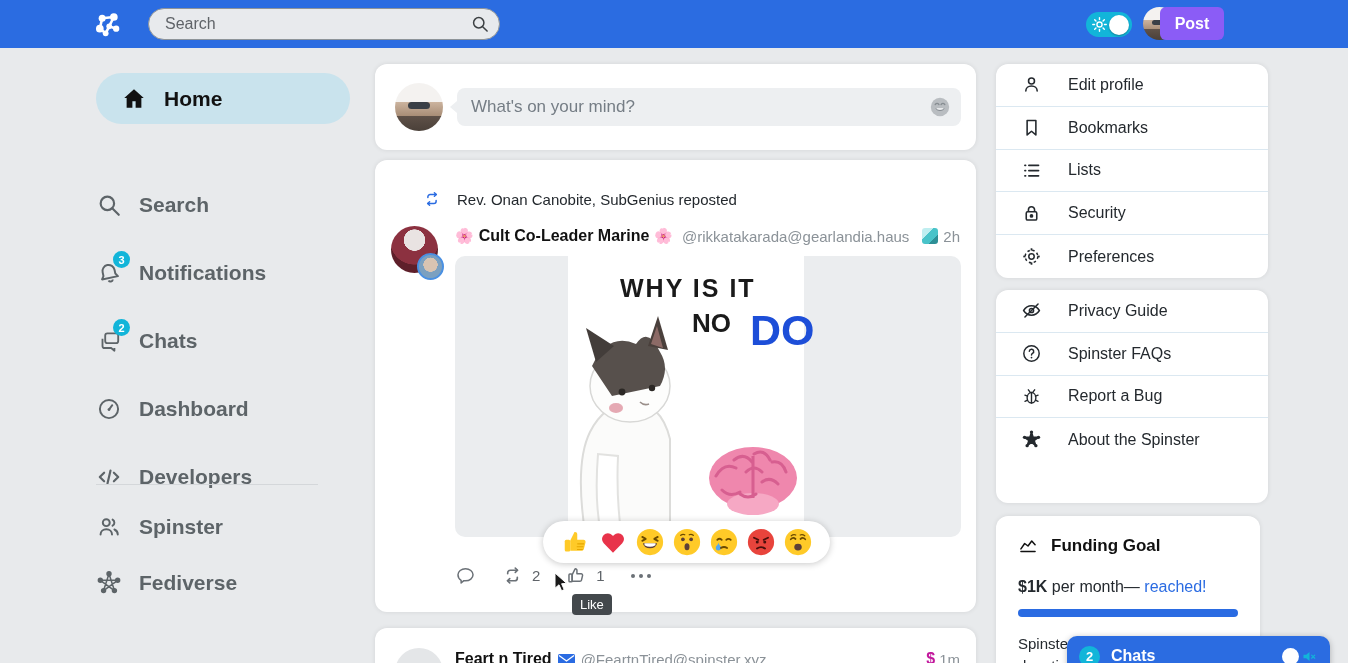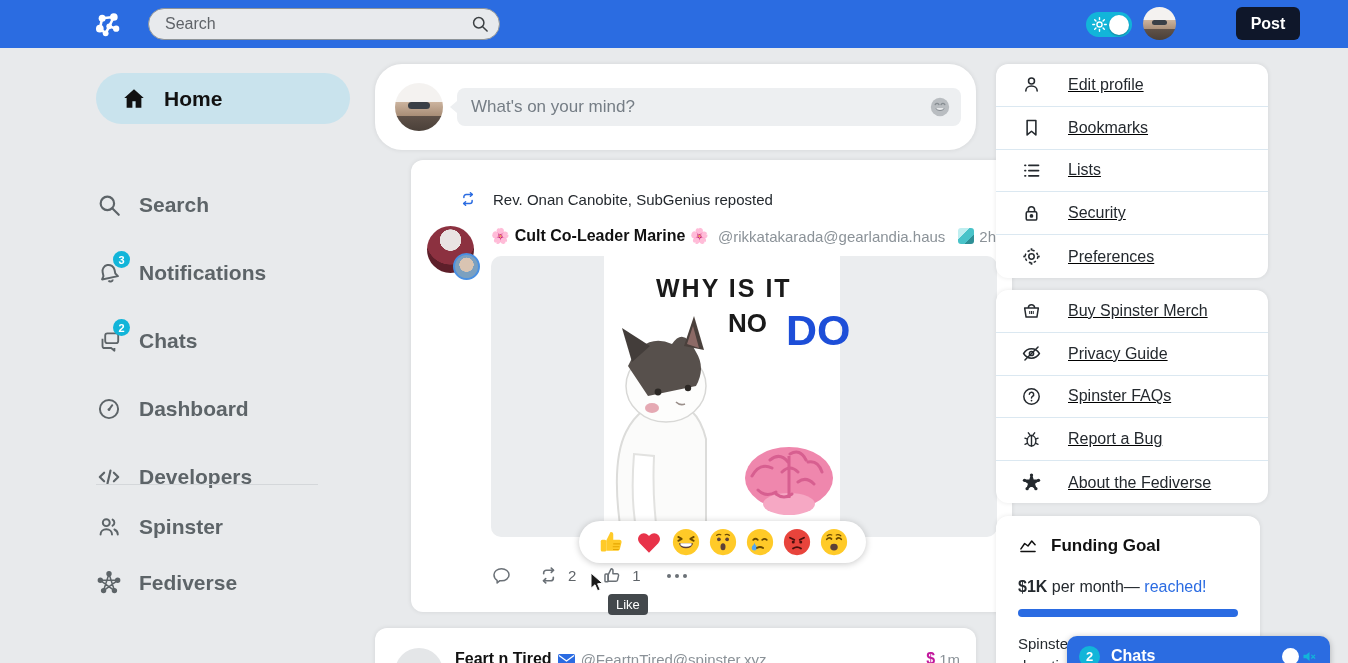--- a/index.html
+++ b/index.html
@@ -11,46 +11,46 @@
   .logo { position:absolute; left:94px; top:10px; width:28px; height:28px; }
   .searchwrap { position:absolute; left:148px; top:8px; width:352px; height:32px; }
   .searchwrap input { width:100%; height:100%; border-radius:18px; border:1px solid #8e9499; background:#e8eaed; padding:0 38px 0 16px; font-size:16px; color:#202124; font-family:"Liberation Sans",sans-serif; outline:none; }
   .searchwrap input::placeholder { color:#5f6368; }
   .search-mag { position:absolute; right:10px; top:6px; width:20px; height:20px; color:#3c4043; }
   .theme-toggle { position:absolute; left:1086px; top:12px; width:46px; height:25px; border-radius:13px; background:#12b5d9; display:flex; align-items:center; padding:0 3px; justify-content:space-between; cursor:pointer; }
   .theme-toggle .sun { width:17px; height:17px; margin-left:2px; }
   .theme-toggle .knob { width:20px; height:20px; border-radius:50%; background:#fff; box-shadow:0 1px 2px rgba(0,0,0,.3); }
   .avatar-top { position:absolute; left:1143px; top:7px; width:33px; height:33px; border-radius:50%; background:linear-gradient(180deg,#f4f2f0 0%,#f4f2f0 40%,#cbb39e 40%,#a98e77 68%,#5f5148 68%,#4a4039 100%); overflow:hidden; }
   .avatar-top::after { content:""; position:absolute; left:9px; top:13px; width:15px; height:5px; border-radius:3px; background:#3a3f46; }
-  .post-btn { position:absolute; left:1236px; top:7px; width:64px; height:33px; border:none; border-radius:6px; background:#0f172a; color:#fff; font-weight:bold; font-size:16px; font-family:"Liberation Sans",sans-serif; cursor:pointer; }
+  .post-btn { position:absolute; left:1160px; top:7px; width:64px; height:33px; border:none; border-radius:6px; background:#8b5cf6; color:#fff; font-weight:bold; font-size:16px; font-family:"Liberation Sans",sans-serif; cursor:pointer; }
 
   
   .leftnav { position:absolute; left:96px; top:48px; width:254px; height:615px; }
   .side-item { position:absolute; left:0; display:flex; align-items:center; gap:17px; color:#5d6468; cursor:pointer; height:30px; }
   .side-item .sicon { position:relative; width:26px; height:26px; flex:0 0 26px; }
   .side-item .slabel { font-size:21px; font-weight:bold; white-space:nowrap; }
   .side-item.active-pill { left:0; top:25px; width:254px; height:51px; background:#c9e3ed; border-radius:26px; padding-left:25px; color:#111; }
   .nav-badge { position:absolute; top:-9px; right:-8px; min-width:17px; height:17px; border-radius:9px; background:#12b5d9; color:#fff; font-size:11px; font-weight:bold; display:flex; align-items:center; justify-content:center; padding:0 3px; }
   .side-divider { position:absolute; left:0; top:436px; width:222px; height:1px; background:#d4d7da; }
 
   
   .card { position:absolute; background:#fff; border-radius:12px; box-shadow:0 0 5px rgba(0,0,0,.09); }
 
   
-  .composer { left:375px; top:64px; width:601px; height:86px;border-radius:27px; }
+  .composer { left:375px; top:64px; width:601px; height:86px; }
   .composer .c-avatar { position:absolute; left:20px; top:19px; width:48px; height:48px; border-radius:50%; background:linear-gradient(180deg,#f4f2f0 0%,#f4f2f0 40%,#cbb39e 40%,#a98e77 68%,#5f5148 68%,#4a4039 100%); }
   .composer .c-avatar::after { content:""; position:absolute; left:13px; top:19px; width:22px; height:7px; border-radius:4px; background:#3a3f46; }
   .composer .bubble { position:absolute; left:82px; top:24px; width:504px; height:38px; background:#edeff1; border-radius:8px; }
   .composer .bubble::before { content:""; position:absolute; left:-7px; top:13px; border-top:6px solid transparent; border-bottom:6px solid transparent; border-right:7px solid #edeff1; }
   .composer .bubble input { width:100%; height:100%; border:none; background:transparent; padding:0 44px 0 14px; font-size:17px; color:#202124; font-family:"Liberation Sans",sans-serif; outline:none; }
   .composer .bubble input::placeholder { color:#757d85; }
   .composer .emoji-btn { position:absolute; right:10px; top:8px; width:22px; height:22px; cursor:pointer; }
 
   
-  .post-card { left:375px; top:160px; width:601px; height:452px;margin-left:36px; }
+  .post-card { left:375px; top:160px; width:601px; height:452px; }
   .repost-line { position:absolute; left:48px; top:30px; display:flex; align-items:center; gap:16px; }
   .repost-line .ricon { width:18px; height:18px; color:#2b6ce1; }
   .repost-line .rtext { font-size:15px; color:#24292e; }
   .post-avatar { position:absolute; left:16px; top:66px; width:47px; height:47px; border-radius:50%; background:radial-gradient(circle at 50% 30%,#e9e3e2 0 26%,#8c3140 27% 60%,#5e1f2a 61%); }
   .post-avatar .mini { position:absolute; right:-6px; bottom:-7px; width:27px; height:27px; border-radius:50%; border:2px solid #4a90e2; background:radial-gradient(circle at 50% 42%,#d9c4b2 0 40%,#7ba0c0 41%); }
   .name-row { position:absolute; left:80px; top:67px; width:505px; display:flex; align-items:center; gap:5px; white-space:nowrap; }
   .flower { color:#f08db8; font-size:15px; }
   .disp-name { font-size:16px; font-weight:bold; color:#111; }
   .handle { font-size:15px; color:#8b9298; margin-left:4px; overflow:hidden; text-overflow:ellipsis; }
   .meta-right { margin-left:auto; display:flex; align-items:center; gap:5px; }
@@ -85,21 +85,21 @@
   .np-avatar { position:absolute; left:20px; top:20px; width:48px; height:48px; border-radius:50%; background:#e4e6e8; }
   .np-row { position:absolute; left:80px; top:22px; width:505px; display:flex; align-items:center; gap:6px; white-space:nowrap; }
   .np-name { font-size:16px; font-weight:bold; color:#111; }
   .np-env { width:17px; height:13px; }
   .np-handle { font-size:15px; color:#8b9298; }
   .np-right { margin-left:auto; display:flex; align-items:center; gap:4px; }
   .np-badge { color:#c2189c; font-weight:bold; font-size:16px; }
   .np-time { font-size:15px; color:#8b9298; }
 
   
-  .menu-card { left:996px; width:272px;text-decoration:underline; }
+  .menu-card { left:996px; width:272px; }
   .menu1 { top:64px; height:214px; }
   .menu2 { top:290px; height:213px; }
   .menu-item { display:flex; align-items:center; gap:26px; height:42.8px; padding-left:25px; border-bottom:1px solid #dbe8f1; cursor:pointer; color:#24292e; }
   .menu-item:last-child { border-bottom:none; }
   .menu-item .micon { width:21px; height:21px; flex:0 0 21px; color:#24292e; }
   .menu-item .mlabel { font-size:16px; }
 
   
   .funding { left:996px; top:516px; width:264px; height:175px; padding:20px 22px; }
   .fund-title { display:flex; align-items:center; gap:13px; }
@@ -474,28 +474,20 @@
               <line x1="2.6" y1="12" x2="5.2" y2="12"></line>
               <line x1="18.8" y1="12" x2="21.4" y2="12"></line>
             </g>
           </svg></span>
       <span class="mlabel">Preferences</span>
     </div>
   </section>
 
   <section class="card menu-card menu2">
     <div class="menu-item">
-      <span class="micon"><svg viewBox="0 0 24 24" fill="none" stroke="currentColor" stroke-width="1.7" stroke-linejoin="round">
-            <path d="M4.2 9.2h15.6L18.2 19.5H5.8z"></path>
-            <path d="M8.4 9a3.6 3.6 0 0 1 7.2 0"></path>
-            <path d="M10 12.5v3.5M12 12.5v3.5M14 12.5v3.5" stroke-width="1.2"></path>
-          </svg></span>
-      <span class="mlabel">Buy Spinster Merch</span>
-    </div>
-    <div class="menu-item">
       <span class="micon"><svg viewBox="0 0 24 24" fill="none" stroke="currentColor" stroke-width="1.7" stroke-linecap="round">
             <path d="M3 12s3.4-5.4 9-5.4S21 12 21 12s-3.4 5.4-9 5.4S3 12 3 12z"></path>
             <circle cx="12" cy="12" r="2.4"></circle>
             <line x1="4.5" y1="19.5" x2="19.5" y2="4.5"></line>
           </svg></span>
       <span class="mlabel">Privacy Guide</span>
     </div>
     <div class="menu-item">
       <span class="micon"><svg viewBox="0 0 24 24" fill="none" stroke="currentColor" stroke-width="1.7">
             <circle cx="12" cy="12" r="8.8"></circle>
@@ -513,21 +505,21 @@
     </div>
     <div class="menu-item">
       <span class="micon"><svg viewBox="0 0 24 24">
             <path d="M12 3.5 17 19 4 9.5h16L7 19z" fill="currentColor" stroke="currentColor" stroke-width="1.6" stroke-linejoin="round"></path>
             <circle cx="12" cy="3.5" r="1.9" fill="currentColor"></circle>
             <circle cx="20" cy="9.5" r="1.9" fill="currentColor"></circle>
             <circle cx="4" cy="9.5" r="1.9" fill="currentColor"></circle>
             <circle cx="17" cy="19" r="1.9" fill="currentColor"></circle>
             <circle cx="7" cy="19" r="1.9" fill="currentColor"></circle>
           </svg></span>
-      <span class="mlabel">About the Fediverse</span>
+      <span class="mlabel">About the Spinster</span>
     </div>
   </section>
 
   <section class="card funding">
     <div class="fund-title">
       <span class="ficon"><svg viewBox="0 0 24 24" fill="none" stroke="#111" stroke-width="1.8" stroke-linecap="round" stroke-linejoin="round">
             <path d="M3.5 18.5h17"></path>
             <path d="M3.5 15.5 8 9l4 3 4.5-6 4 4.5"></path>
           </svg></span>
       <span class="ftext">Funding Goal</span>

